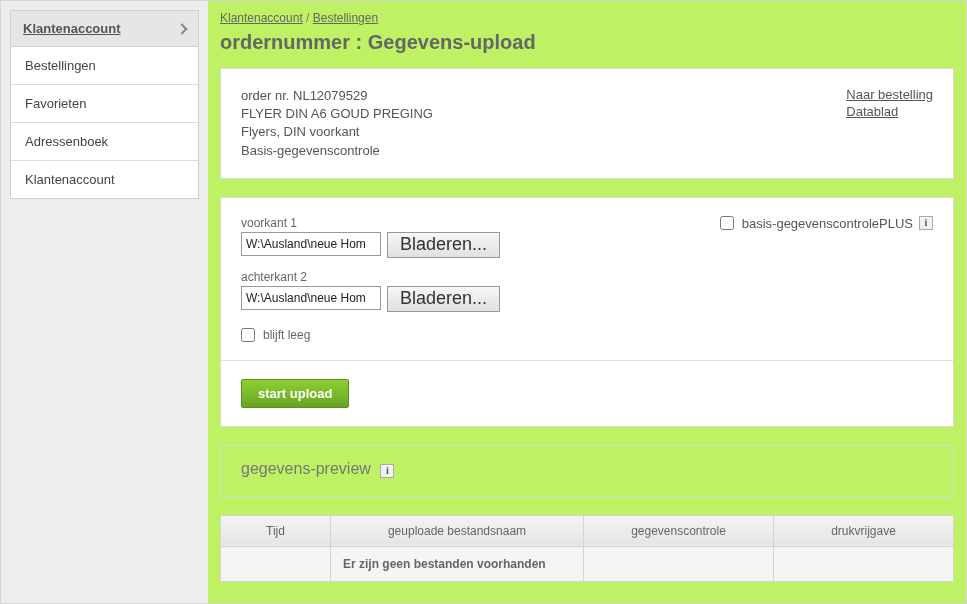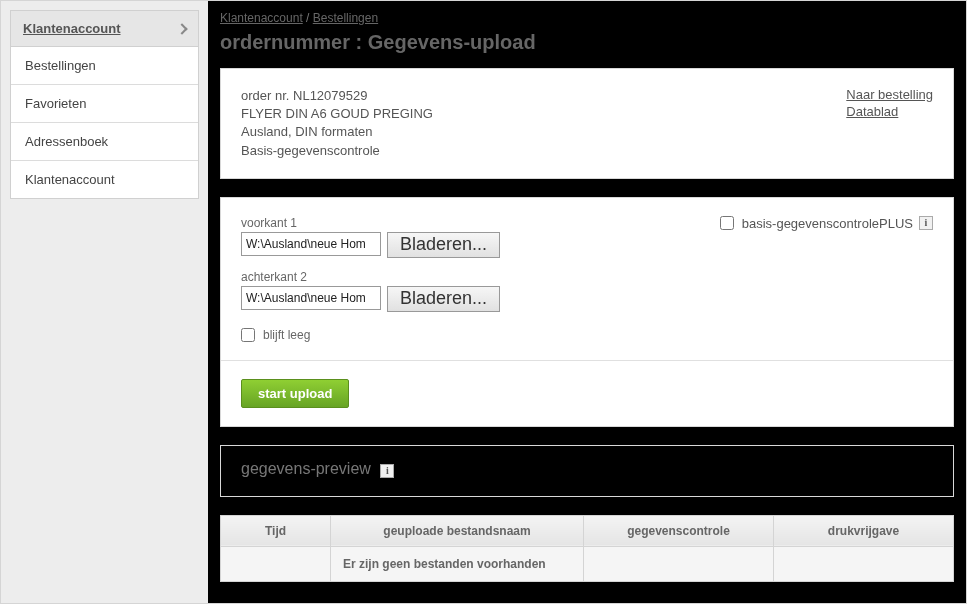--- a/index.html
+++ b/index.html
@@ -4,21 +4,21 @@
 <style>
 * { box-sizing: border-box; margin: 0; padding: 0; }
 body { font-family: Arial, Helvetica, sans-serif; font-size: 13px; color: #333; background: #fff; }
 .page { display: flex; width: 967px; height: 604px; border: 1px solid #d5d5d5; }
 .sidebar { width: 207px; background: #ededed; padding: 9px; }
 .sidebar-nav { border: 1px solid #d0d0d0; background: #fff; }
 .sidebar-header { display: flex; justify-content: space-between; align-items: center; padding: 10px 12px; background: #e6e6e6; border-bottom: 1px solid #d0d0d0; font-weight: bold; color: #555; text-decoration: underline; cursor: pointer; }
 .chev { border: solid #888; border-width: 0 2px 2px 0; display: inline-block; padding: 3px; transform: rotate(-45deg); }
 .sidebar-item { padding: 11px 14px; border-bottom: 1px solid #dcdcdc; color: #444; cursor: pointer; background:#fff; }
 .sidebar-item:last-child { border-bottom: none; }
-.main { flex: 1; padding: 10px 12px 12px 12px; background: #000000; overflow: hidden; }
+.main { flex: 1; padding: 10px 12px 12px 12px; background: #bef264; overflow: hidden; }
 .breadcrumb { color: #777; font-size: 12px; margin-bottom: 6px; }
 .breadcrumb a { color: #666; text-decoration: underline; cursor: pointer; }
 .page-title { font-size: 20px; font-weight: bold; color: #666; margin-bottom: 14px; }
 .panel { border: 1px solid #d8d8d8; padding: 18px 20px; margin-bottom: 18px; background: #fff; }
 .order-header { display: flex; justify-content: space-between; }
 .order-info-line { color: #555; line-height: 1.4; }
 .order-info-line.bold { font-weight: normal; }
 .order-links a { display: block; color: #555; text-decoration: underline; cursor: pointer; margin-bottom: 2px; }
 .upload-row { display: flex; justify-content: space-between; align-items: flex-start; }
 .field-group { margin-bottom: 12px; }
@@ -28,21 +28,21 @@
 .browse-btn { height: 26px; border: 1px solid #999; background: linear-gradient(#f6f6f6,#e1e1e1); padding: 0 12px; margin-left: 6px; font-size: 18px; color:#333; cursor: pointer; }
 .checkbox-row { display: flex; align-items: center; color: #666; font-size: 12px; margin-top: 16px; }
 .checkbox-row input, .plus-check input { margin-right: 8px; width:14px; height:14px; }
 .plus-check { display: flex; align-items: center; color: #555; font-size: 13px; }
 .info-icon { display:inline-block; width:14px; height:14px; border:1px solid #aaa; background:#f1f1f1; color:#555; font-size:10px; font-weight:bold; text-align:center; line-height:12px; margin-left:6px; cursor:pointer; font-family: Georgia, serif; }
 .divider { border-top: 1px solid #e0e0e0; margin: 18px -20px; }
 .start-btn { display:inline-block; background: linear-gradient(#8fcf33,#67a424); color:#fff; font-weight:bold; font-size:13px; padding: 6px 16px; border:1px solid #5a8f1d; border-radius:2px; cursor:pointer; }
 .preview-panel { border:1px solid #d8d8d8; padding: 14px 20px 18px 20px; margin-bottom: 18px; }
 .preview-title { color:#777; font-size:16px; }
 .table { width:100%; border-collapse: collapse; }
-.table th { background: linear-gradient(#f4f4f4,#e5e5e5); border:1px solid #d4d4d4; color:#666; font-weight:bold; font-size:12px; padding:8px 28px; text-align:center; }
+.table th { background: linear-gradient(#f4f4f4,#e5e5e5); border:1px solid #d4d4d4; color:#666; font-weight:normal; font-size:12px; padding:8px 28px; text-align:center; }
 .table td { border:1px solid #d4d4d4; padding:10px 12px; color:#666; font-size:12px; background:#f5f5f5;font-weight:bold; }
 .table td.empty-msg { text-align:left; }
 </style>
 </head>
 <body>
 
 <div class="page">
   <aside class="sidebar">
     <nav class="sidebar-nav">
       <div class="sidebar-header">
@@ -60,21 +60,21 @@
     <div class="breadcrumb">
       <a>Klantenaccount</a><span> / </span><a>Bestellingen</a>
     </div>
     <h1 class="page-title">ordernummer : Gegevens-upload</h1>
 
     <section class="panel">
       <div class="order-header">
         <div>
           <div class="order-info-line bold">order nr. NL12079529</div>
           <div class="order-info-line bold">FLYER DIN A6 GOUD PREGING</div>
-          <div class="order-info-line">Ausland, DIN formaten</div>
+          <div class="order-info-line">Flyers, DIN voorkant</div>
           <div class="order-info-line">Basis-gegevenscontrole</div>
         </div>
         <div class="order-links">
           <a>Naar bestelling</a>
           <a>Datablad</a>
         </div>
       </div>
     </section>
 
     <section class="panel">

